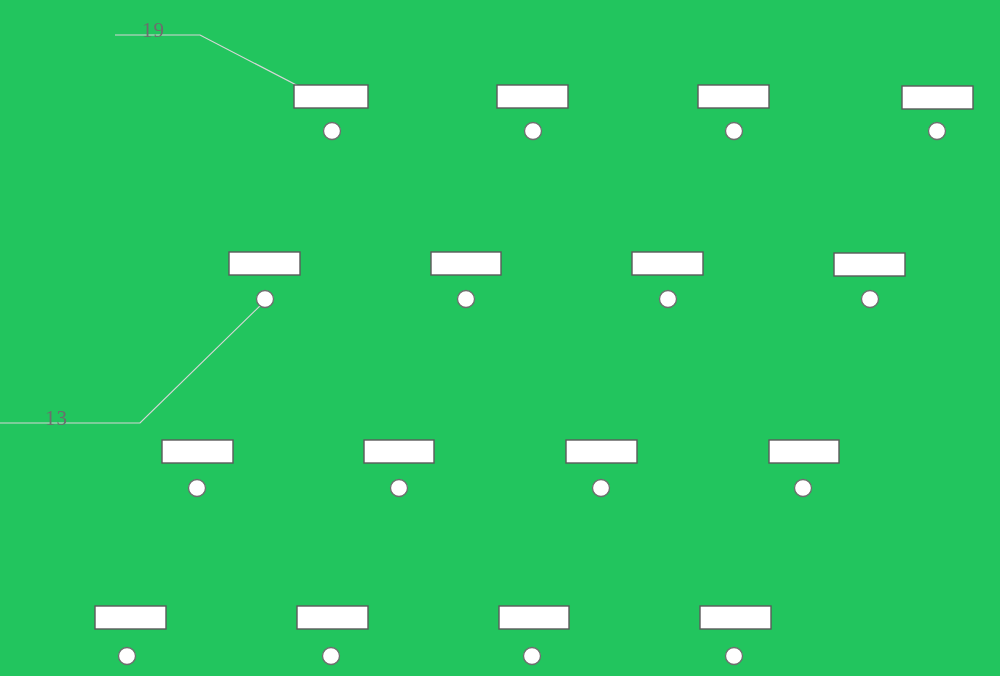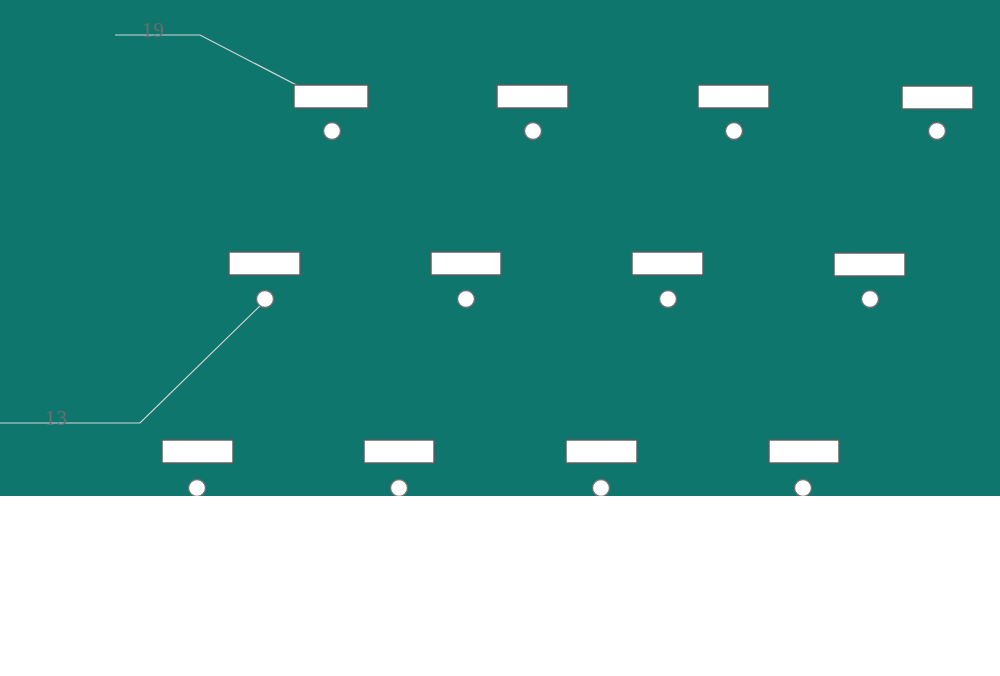--- a/index.html
+++ b/index.html
@@ -7,22 +7,22 @@
     margin: 0;
     padding: 0;
     background: #ffffff;
   }
   body {
     font-family: "Liberation Serif", serif;
   }
   #diagram-canvas {
     position: relative;
     width: 1000px;
-    height: 496px;
-    background: #0f766e;
+    height: 676px;
+    background: #22c55e;
     overflow: hidden;
   }
   #diagram-svg {
     position: absolute;
     top: 0;
     left: 0;
     width: 1000px;
     height: 676px;
     display: block;
   }

